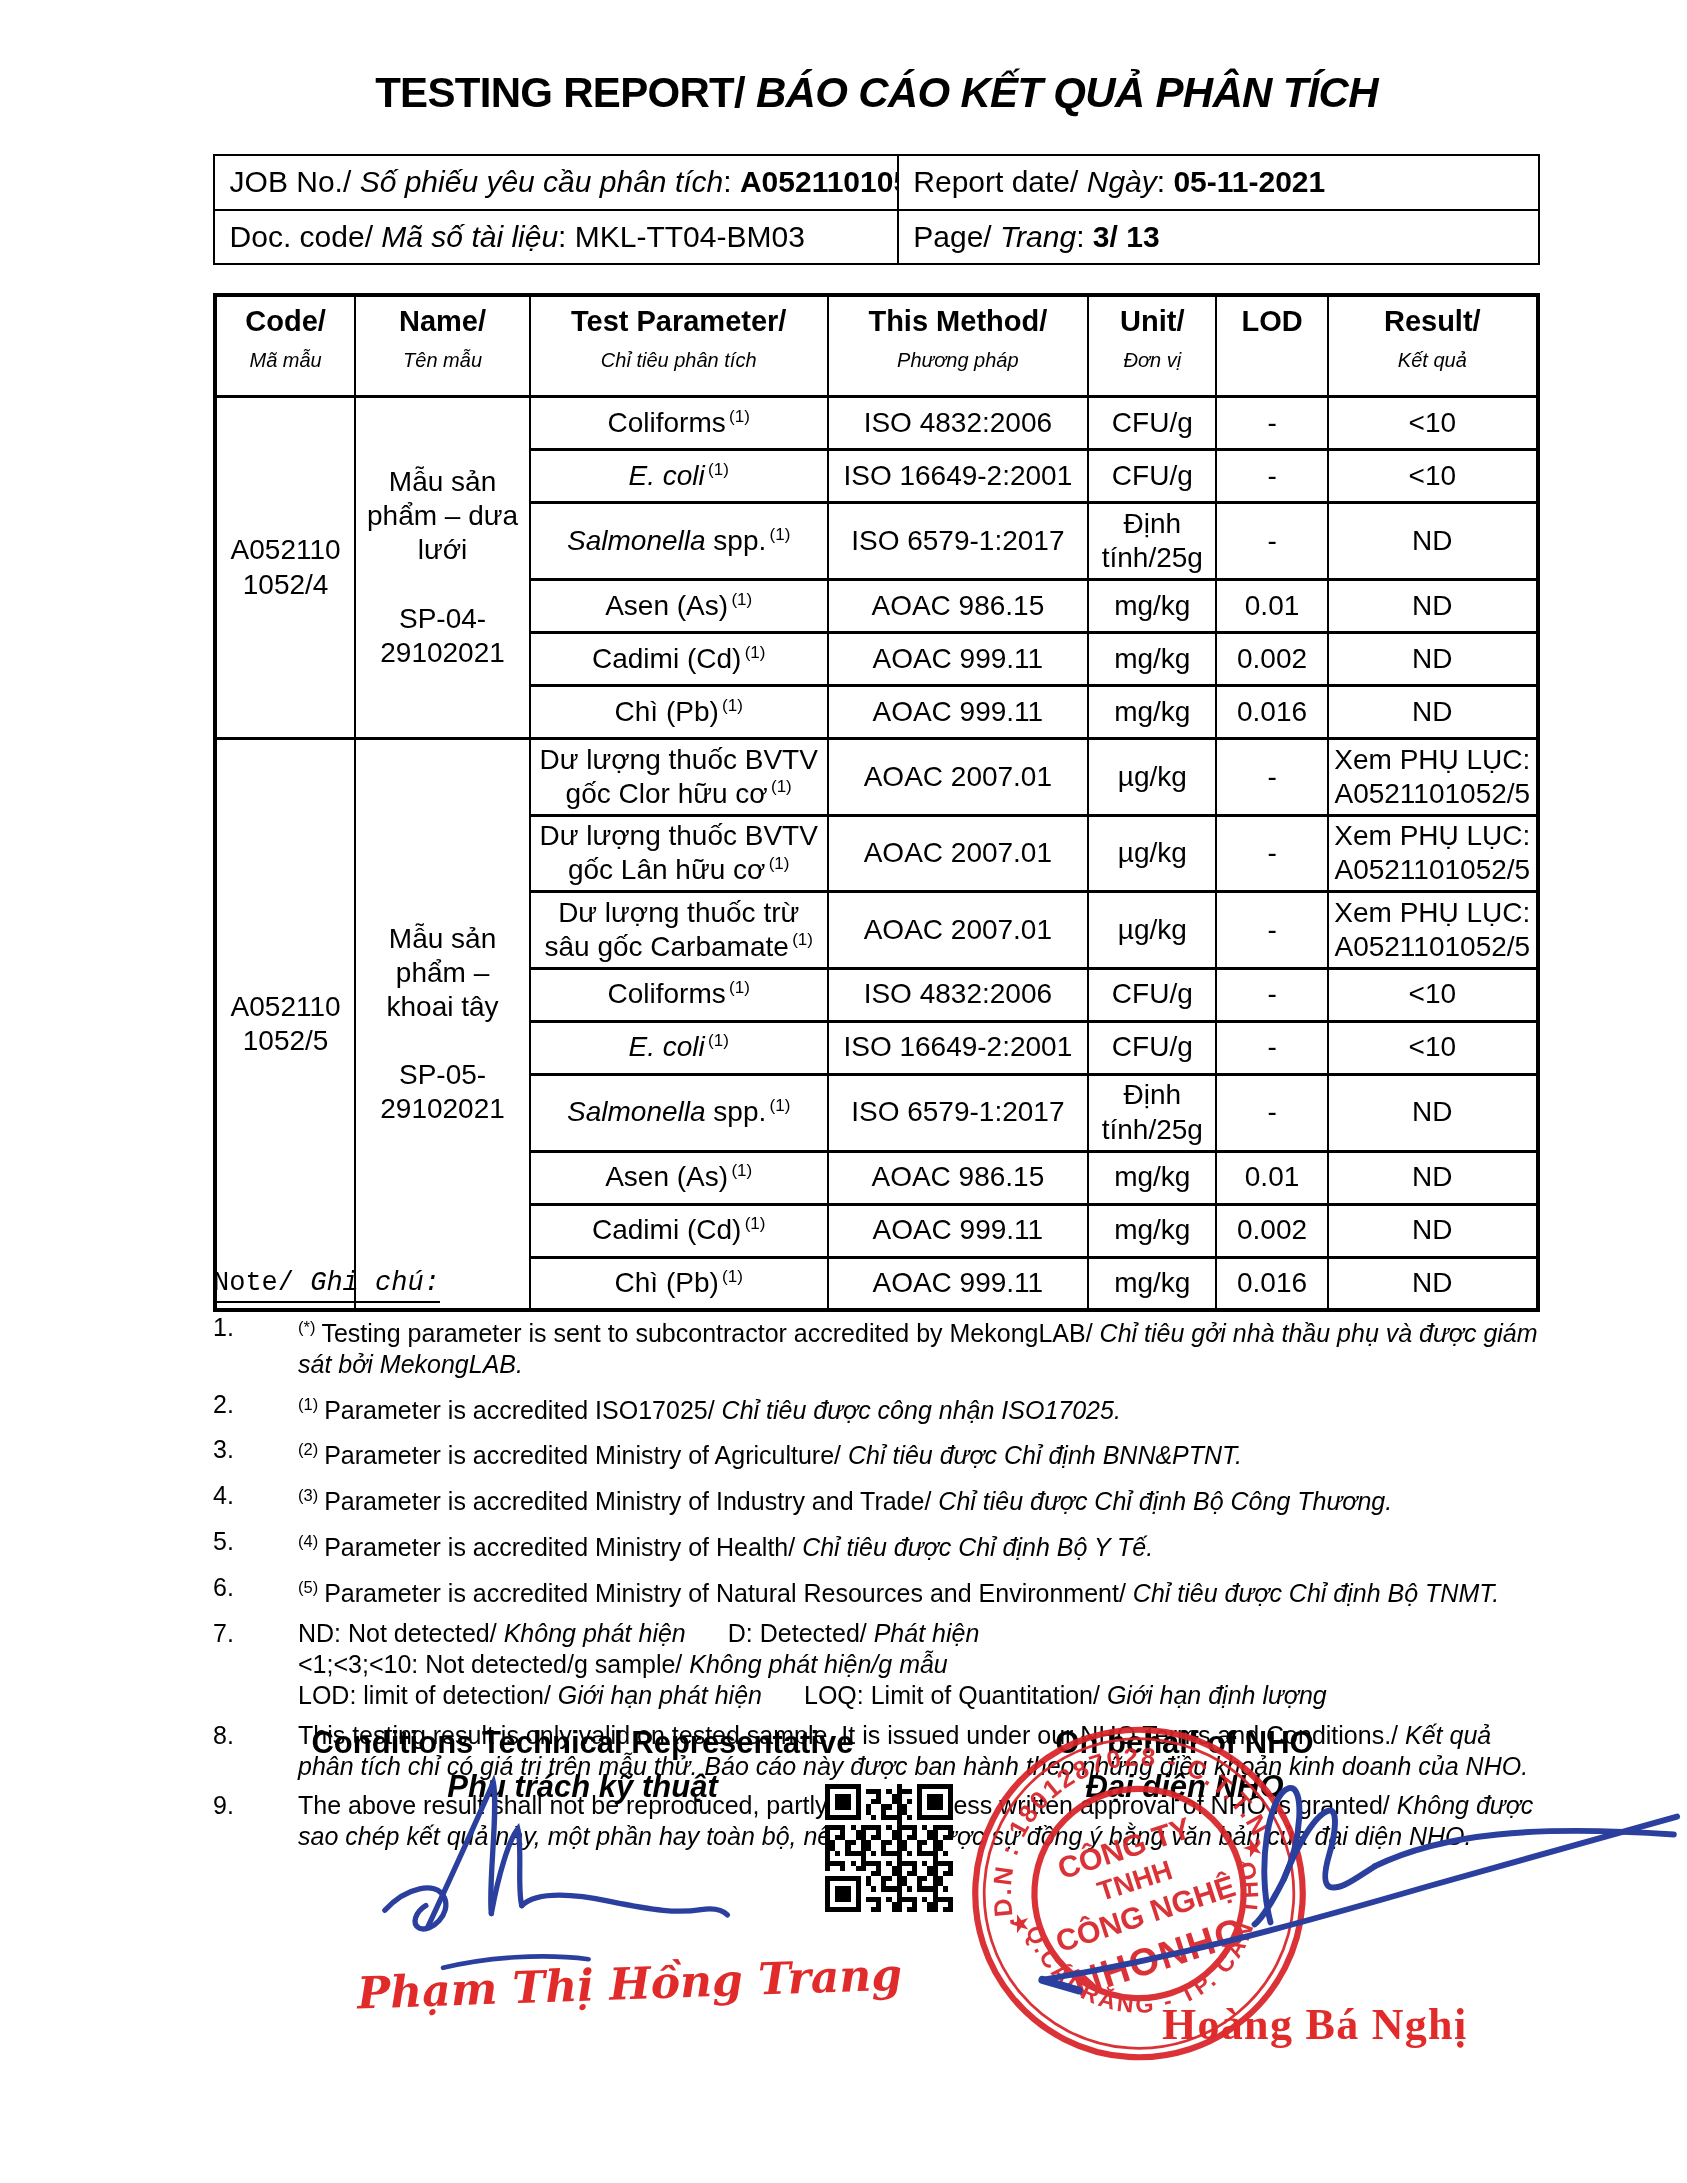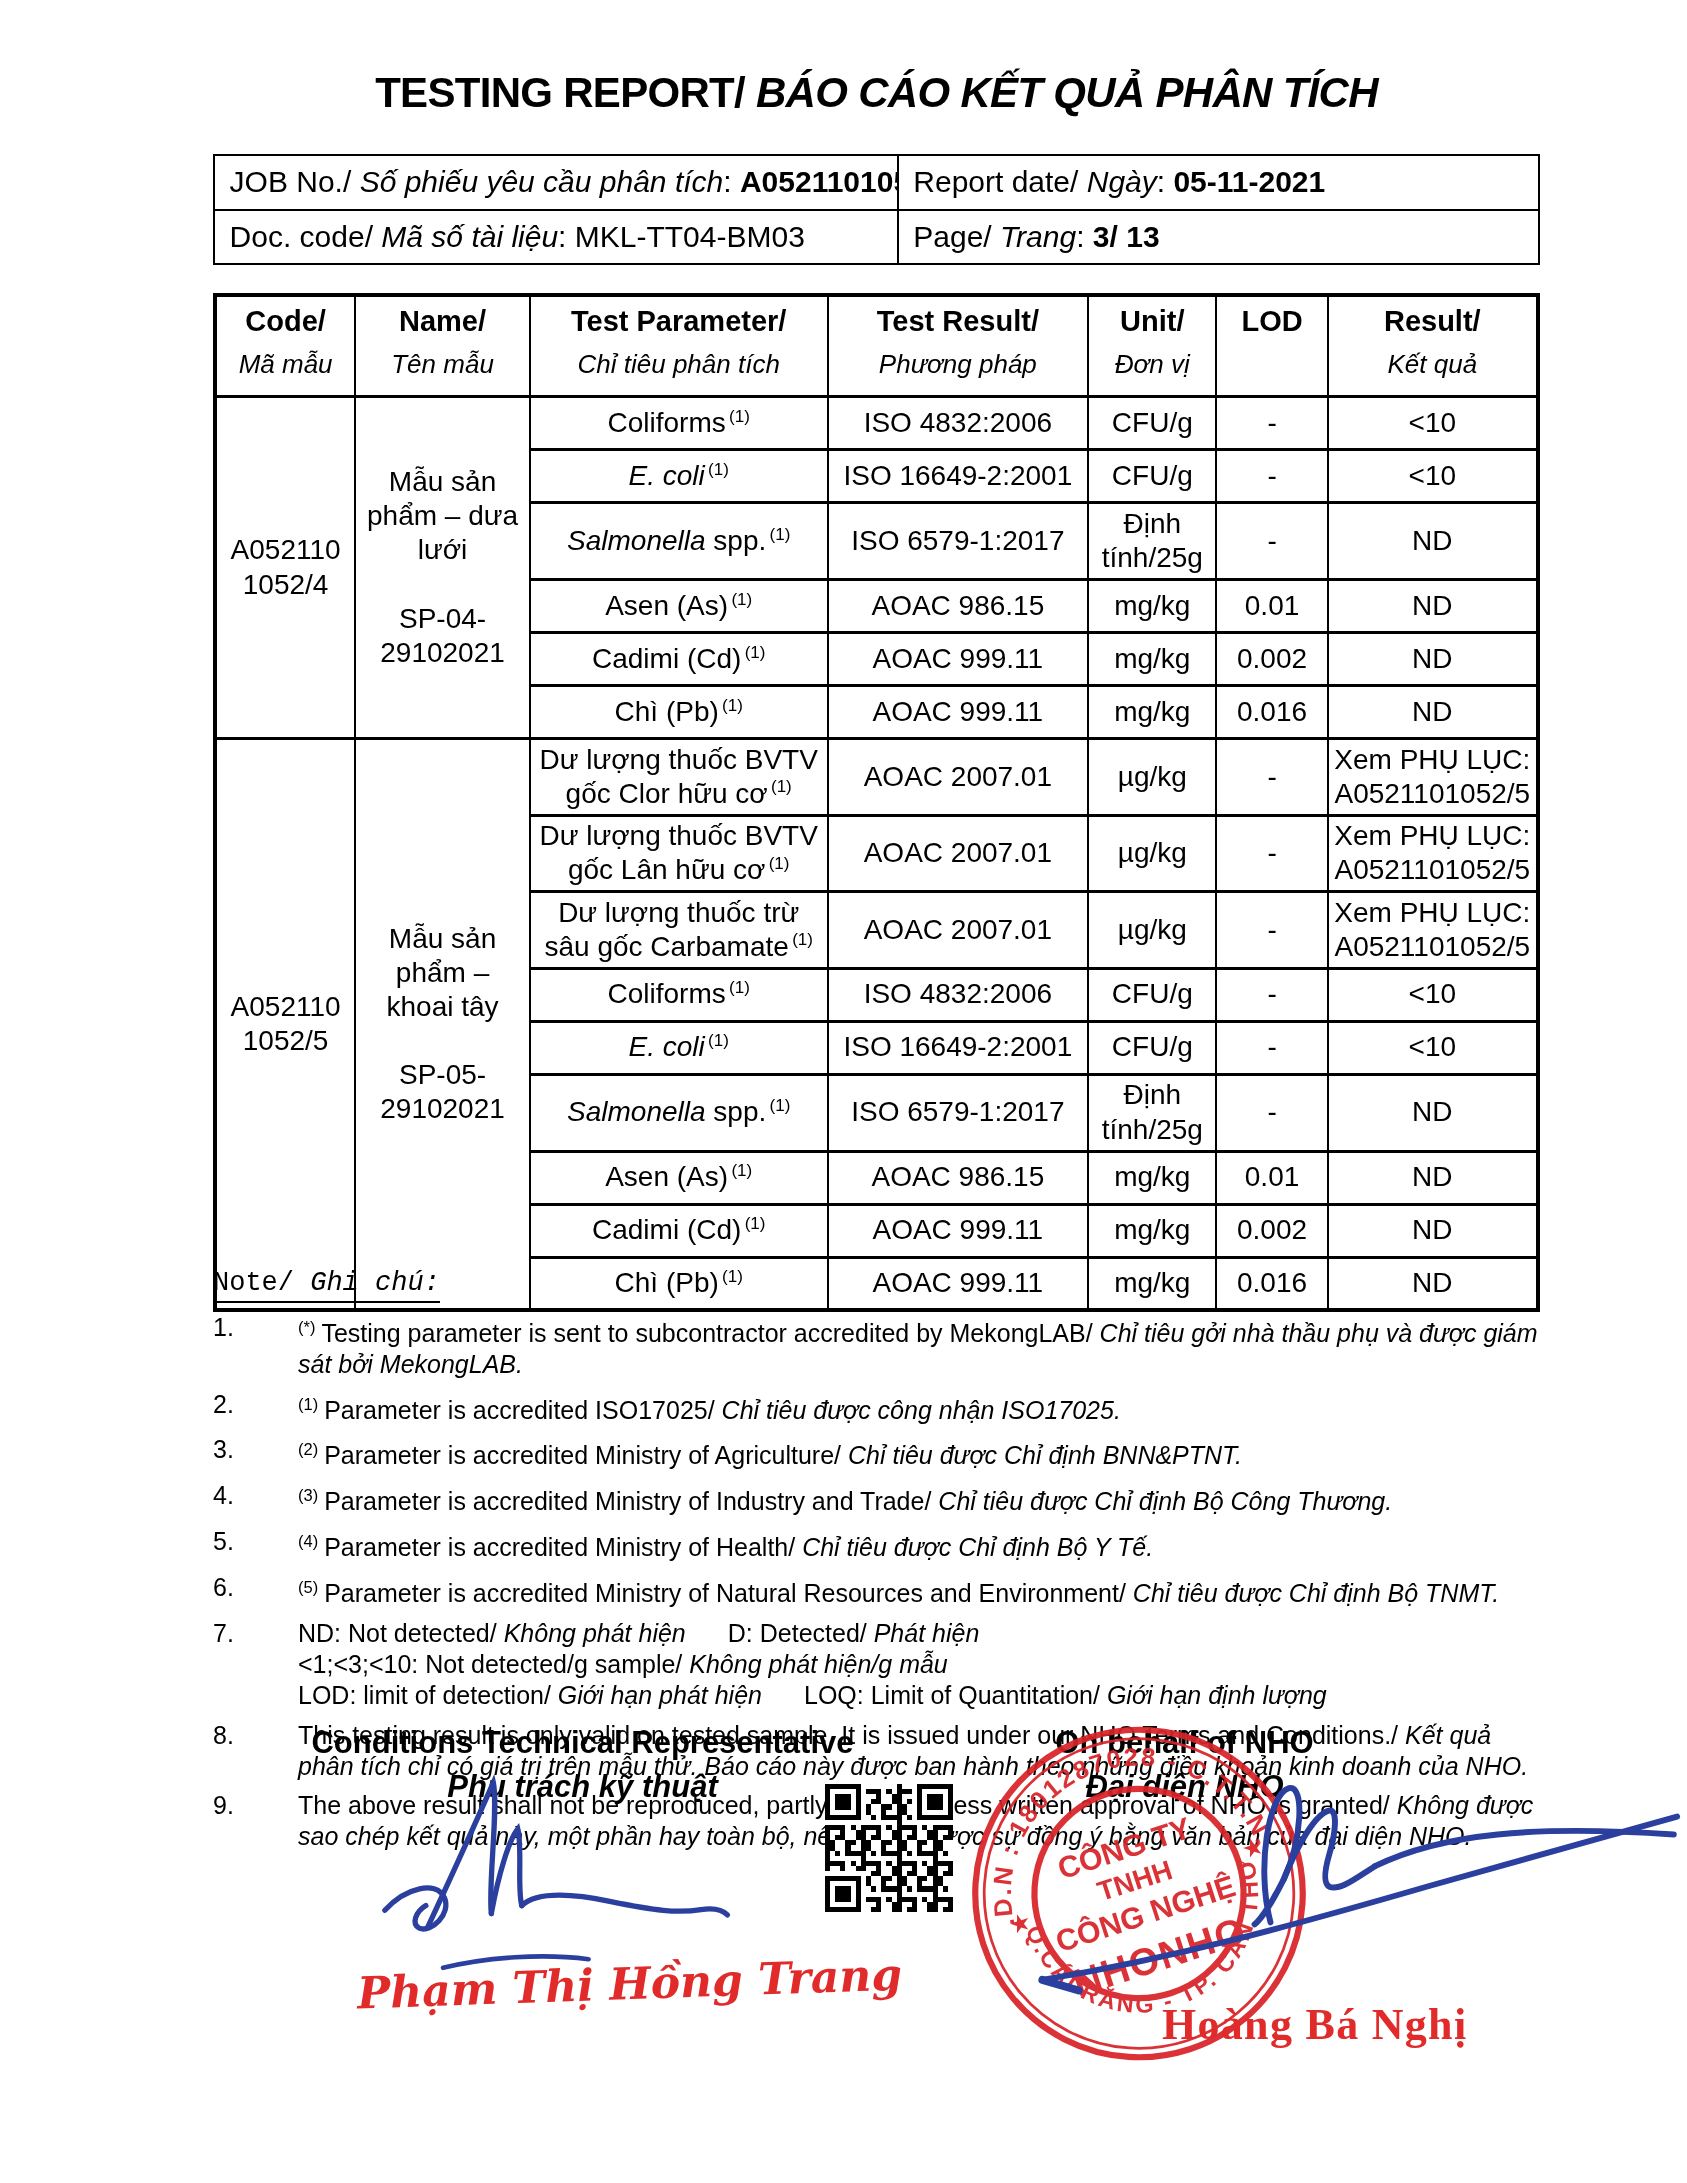--- a/index.html
+++ b/index.html
@@ -35,21 +35,21 @@
     position:absolute;top:293px;left:213px;width:1327px;
     border-collapse:collapse;table-layout:fixed;font-size:28px;
     border:4.6px solid #000;
   }
   .results-table th,.results-table td{
     border-left:2px solid #000;border-right:2px solid #000;
     border-top:3.3px solid #000;border-bottom:3.3px solid #000;
   }
   .results-table th{vertical-align:top;padding-top:8px;height:89px;}
   .h-en{display:block;font-weight:700;font-size:29px;}
-  .h-vi{display:block;font-style:italic;font-weight:400;font-size:26px;margin-top:10.6px;}
+  .h-vi{display:block;font-style:italic;font-weight:400;font-size:20px;margin-top:10.6px;}
   .h-vi:empty{display:none;}
   .results-table td{
     text-align:center;vertical-align:middle;padding:2.6px 4px;line-height:1.22;
   }
   .cell-code,.cell-name,.cell-unit,.cell-result,.cell-param{white-space:pre-line;}
   .results-table sup{font-size:17px;vertical-align:super;margin-left:3.3px;}
   sup:empty{display:none;}
   tr.r-std{height:53px;}
   tr.r-tall{height:77px;}
   tr.r-pest{height:62px;}
@@ -137,21 +137,21 @@
           </th>
         <th>
             <span class="h-en">Name/</span>
             <span class="h-vi">Tên mẫu</span>
           </th>
         <th>
             <span class="h-en">Test Parameter/</span>
             <span class="h-vi">Chỉ tiêu phân tích</span>
           </th>
         <th>
-            <span class="h-en">Test Result/</span>
+            <span class="h-en">This Method/</span>
             <span class="h-vi">Phương pháp</span>
           </th>
         <th>
             <span class="h-en">Unit/</span>
             <span class="h-vi">Đơn vị</span>
           </th>
         <th>
             <span class="h-en">LOD</span>
           </th>
         <th>

